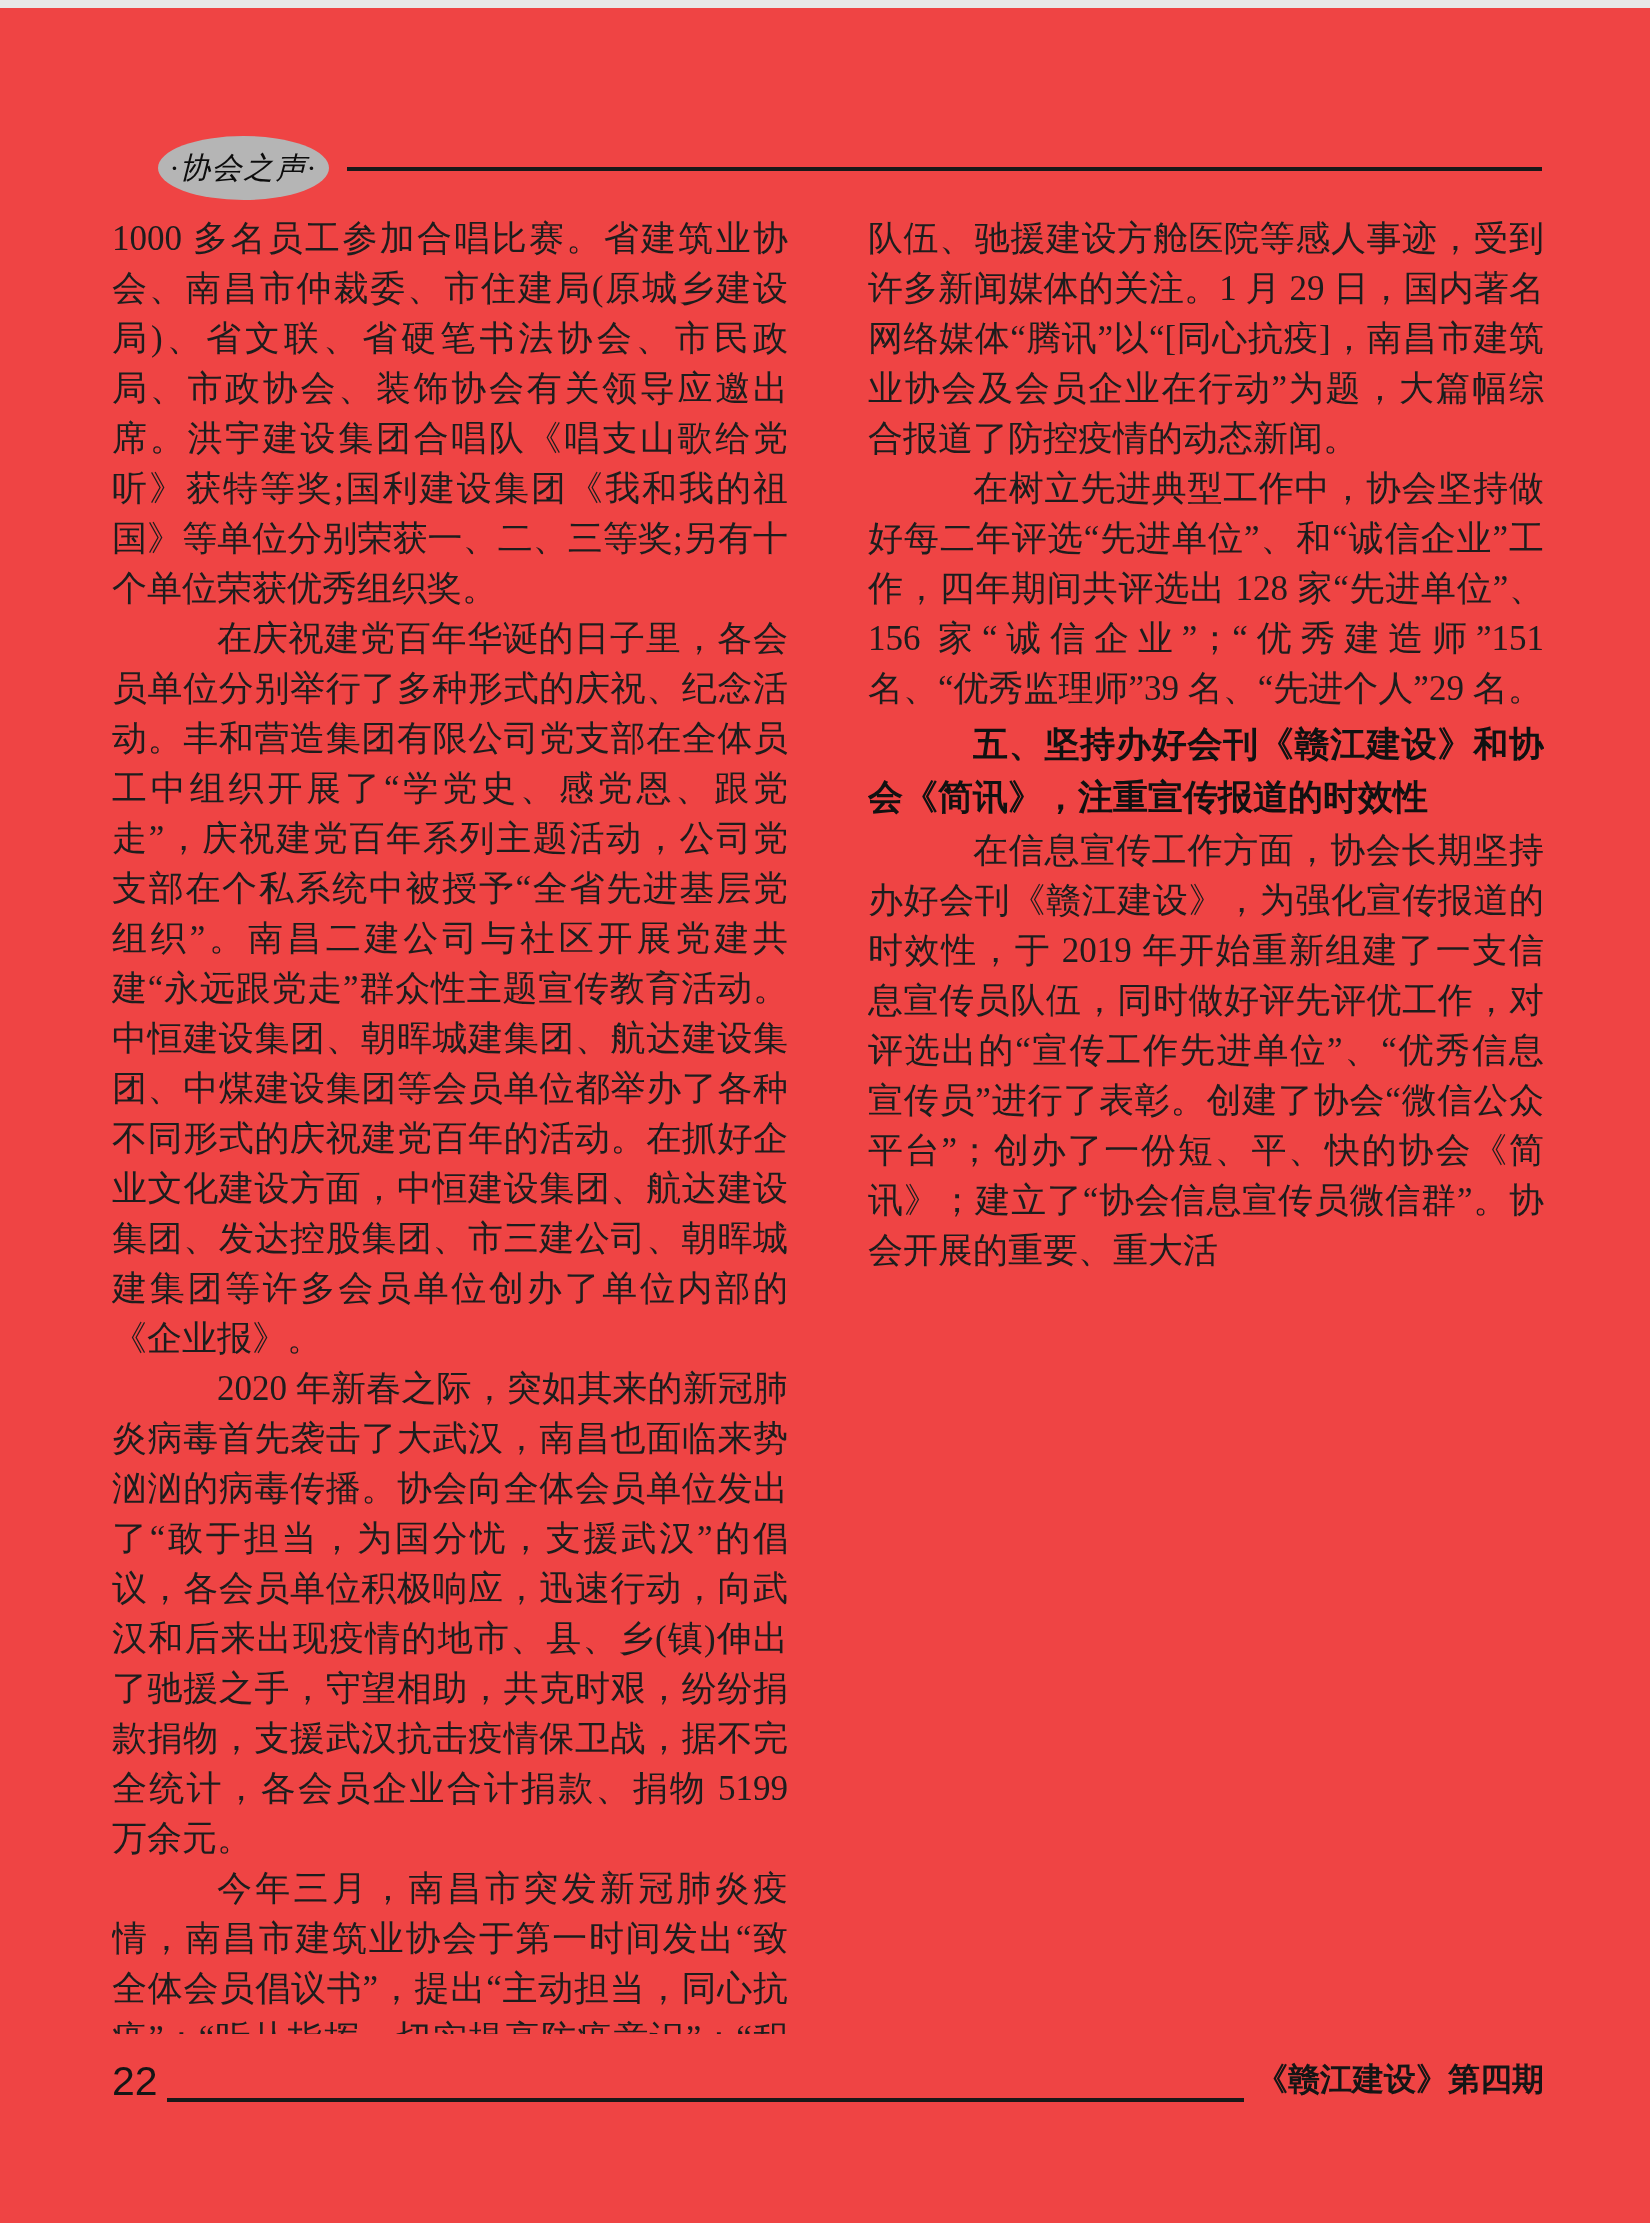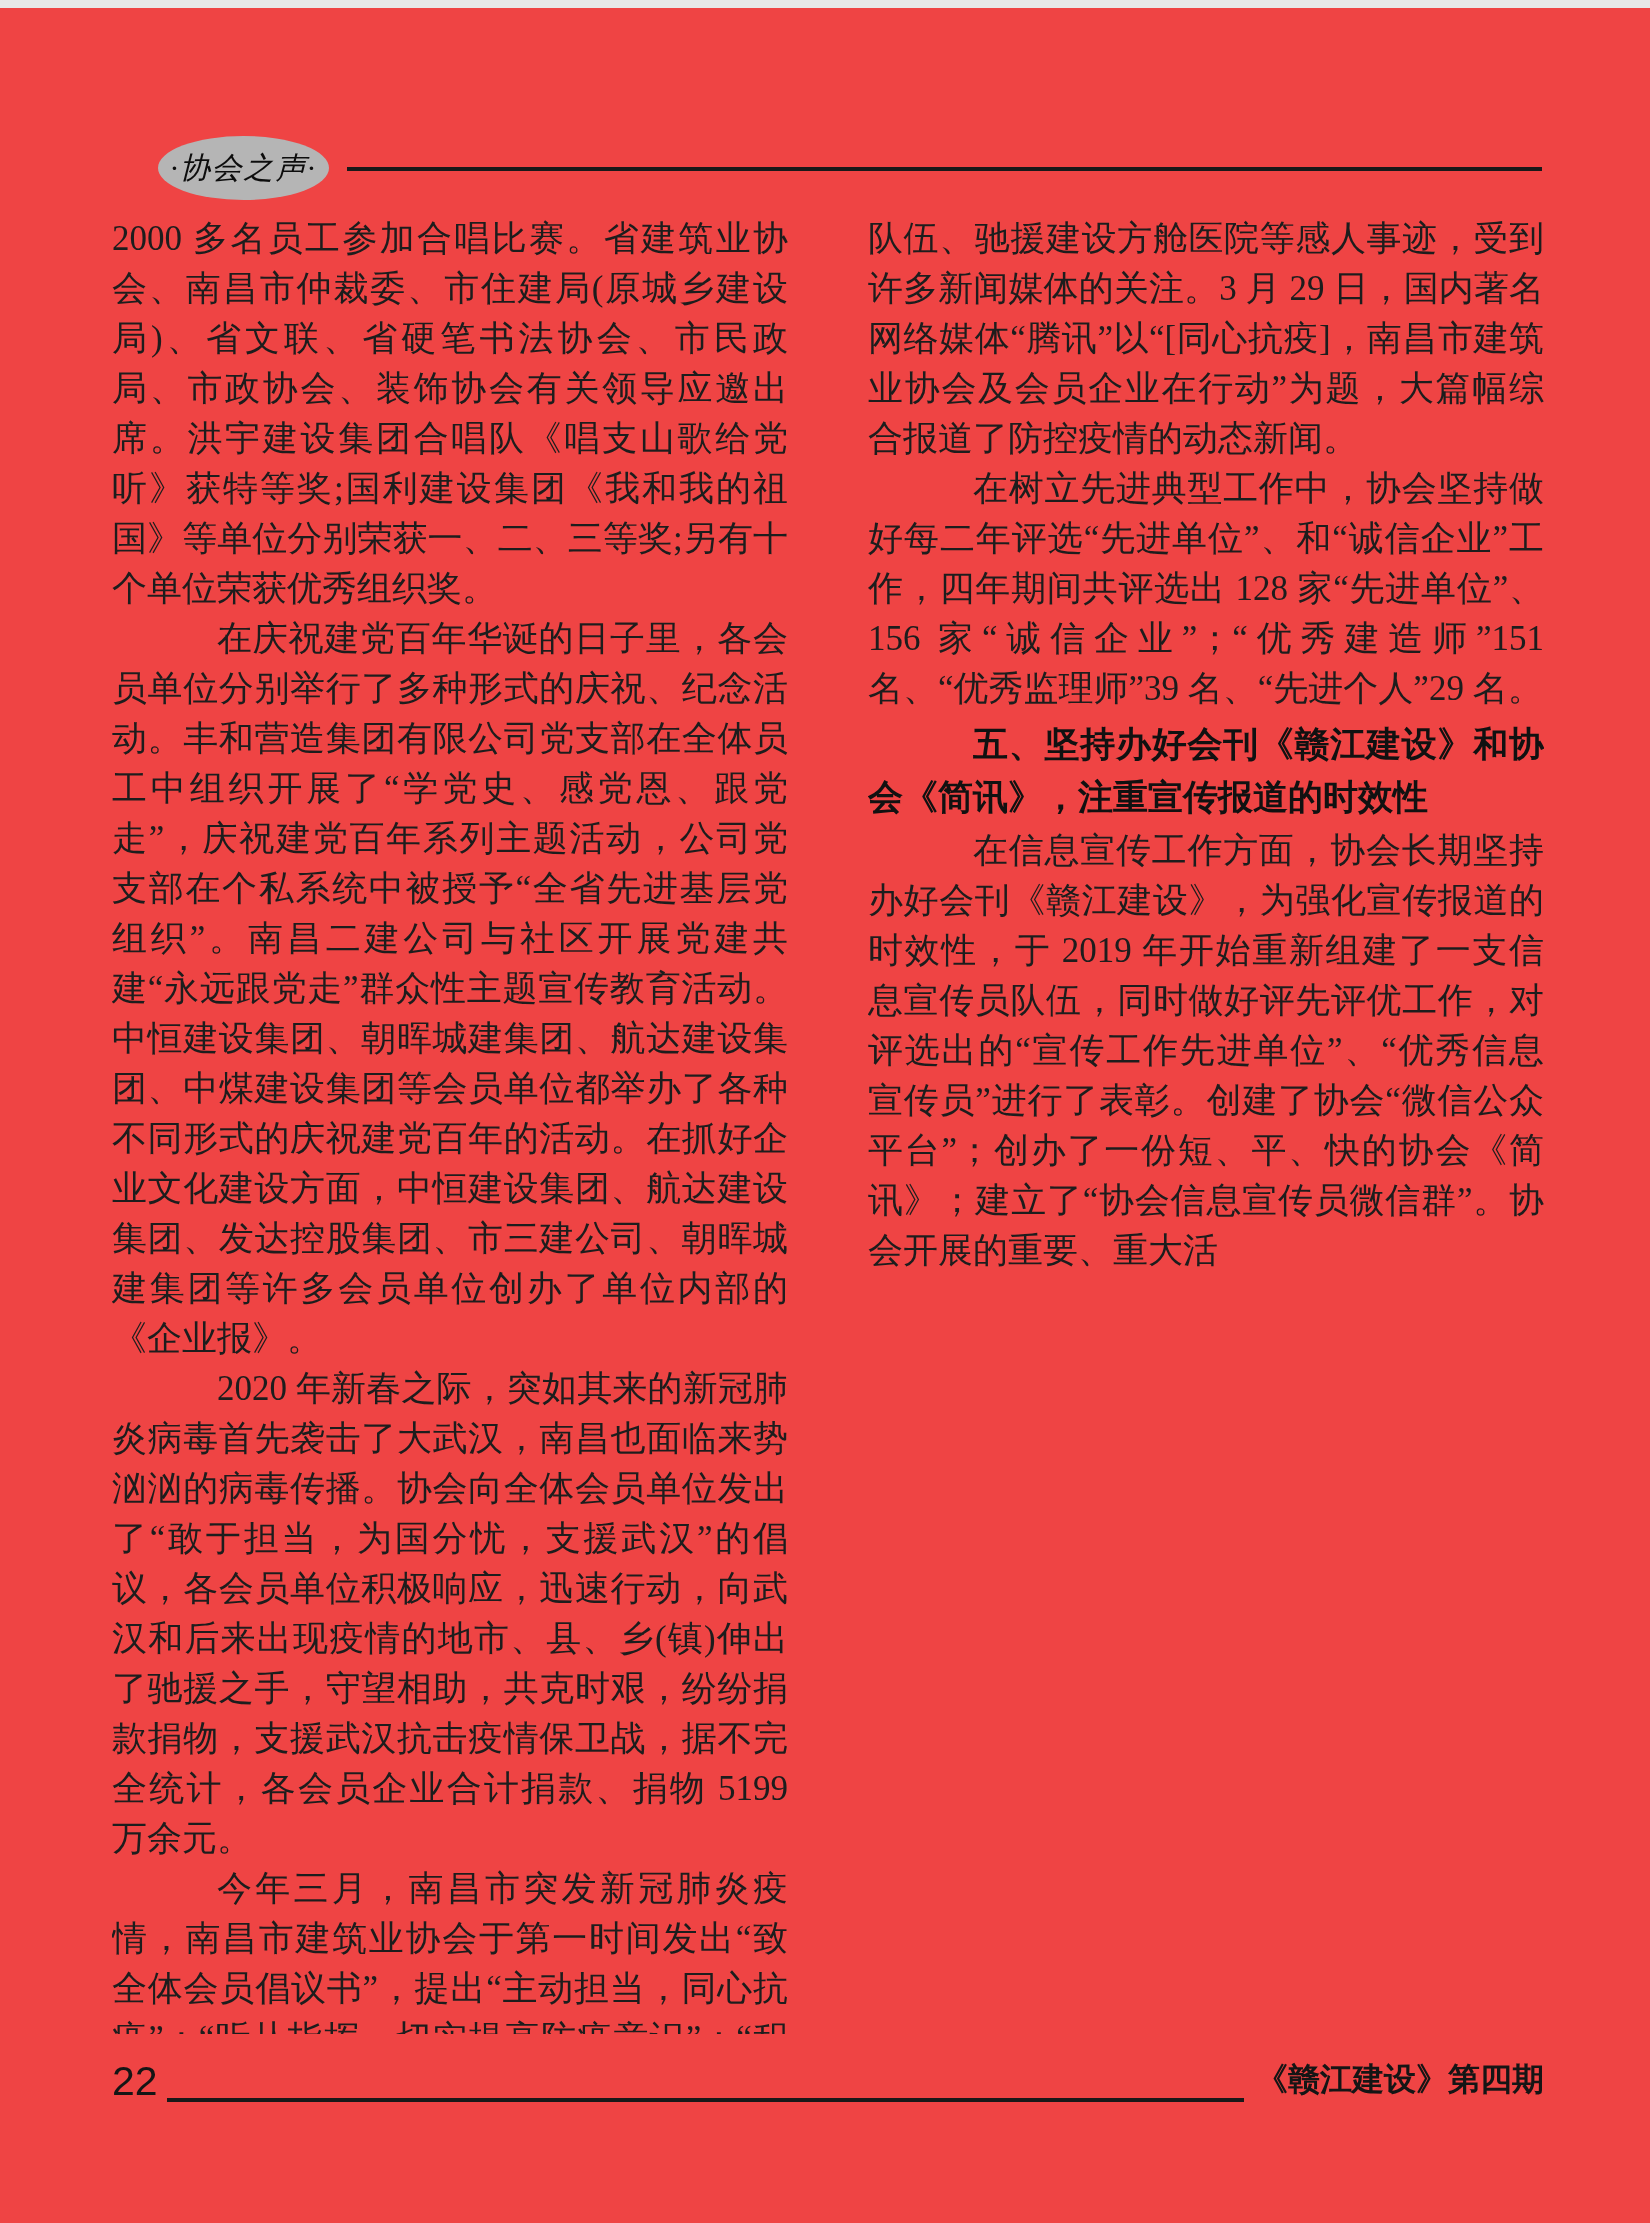--- a/index.html
+++ b/index.html
@@ -107,28 +107,28 @@
 <div class="page">
 
   <div class="badge">
     <span class="badge-label">·协会之声·</span>
   </div>
   <div class="header-rule"></div>
 
   <div class="columns">
 
     <div class="col">
-      <p class="body">2000 多名员工参加合唱比赛。省建筑业协会、南昌市仲裁委、市住建局(原城乡建设局)、省文联、省硬笔书法协会、市民政局、市政协会、装饰协会有关领导应邀出席。洪宇建设集团合唱队《唱支山歌给党听》获特等奖;国利建设集团《我和我的祖国》等单位分别荣获一、二、三等奖;另有十个单位荣获优秀组织奖。</p>
+      <p class="body">1000 多名员工参加合唱比赛。省建筑业协会、南昌市仲裁委、市住建局(原城乡建设局)、省文联、省硬笔书法协会、市民政局、市政协会、装饰协会有关领导应邀出席。洪宇建设集团合唱队《唱支山歌给党听》获特等奖;国利建设集团《我和我的祖国》等单位分别荣获一、二、三等奖;另有十个单位荣获优秀组织奖。</p>
       <p class="body indent">在庆祝建党百年华诞的日子里，各会员单位分别举行了多种形式的庆祝、纪念活动。丰和营造集团有限公司党支部在全体员工中组织开展了“学党史、感党恩、跟党走”，庆祝建党百年系列主题活动，公司党支部在个私系统中被授予“全省先进基层党组织”。南昌二建公司与社区开展党建共建“永远跟党走”群众性主题宣传教育活动。中恒建设集团、朝晖城建集团、航达建设集团、中煤建设集团等会员单位都举办了各种不同形式的庆祝建党百年的活动。在抓好企业文化建设方面，中恒建设集团、航达建设集团、发达控股集团、市三建公司、朝晖城建集团等许多会员单位创办了单位内部的《企业报》。</p>
       <p class="body indent">2020 年新春之际，突如其来的新冠肺炎病毒首先袭击了大武汉，南昌也面临来势汹汹的病毒传播。协会向全体会员单位发出了“敢于担当，为国分忧，支援武汉”的倡议，各会员单位积极响应，迅速行动，向武汉和后来出现疫情的地市、县、乡(镇)伸出了驰援之手，守望相助，共克时艰，纷纷捐款捐物，支援武汉抗击疫情保卫战，据不完全统计，各会员企业合计捐款、捐物 5199 万余元。</p>
       <p class="body indent">今年三月，南昌市突发新冠肺炎疫情，南昌市建筑业协会于第一时间发出“致全体会员倡议书”，提出“主动担当，同心抗疫”；“听从指挥，切实提高防疫意识”；“积极参与，志愿服务”等多项倡议，广大会员单位积极响应，迅速行动，踊跃向抗疫一线捐款、捐物，众多建筑企业员工不辞辛劳风险加入社会志愿者队伍，弘扬“一方有难，八方支援”的大爱精神。在此期间，协会秘书处连续编发了 11 期防控疫情《快讯》，快捷报道了各会员单位捐款、捐物、组织志愿者</p>
     </div>
 
     <div class="col">
-      <p class="body">队伍、驰援建设方舱医院等感人事迹，受到许多新闻媒体的关注。3 月 29 日，国内著名网络媒体“腾讯”以“[同心抗疫]，南昌市建筑业协会及会员企业在行动”为题，大篇幅综合报道了防控疫情的动态新闻。</p>
+      <p class="body">队伍、驰援建设方舱医院等感人事迹，受到许多新闻媒体的关注。1 月 29 日，国内著名网络媒体“腾讯”以“[同心抗疫]，南昌市建筑业协会及会员企业在行动”为题，大篇幅综合报道了防控疫情的动态新闻。</p>
       <p class="body indent">在树立先进典型工作中，协会坚持做好每二年评选“先进单位”、和“诚信企业”工作，四年期间共评选出 128 家“先进单位”、156 家“诚信企业”；“优秀建造师”151 名、“优秀监理师”39 名、“先进个人”29 名。</p>
       <p class="heading">五、坚持办好会刊《赣江建设》和协会《简讯》，注重宣传报道的时效性</p>
       <p class="body indent">在信息宣传工作方面，协会长期坚持办好会刊《赣江建设》，为强化宣传报道的时效性，于 2019 年开始重新组建了一支信息宣传员队伍，同时做好评先评优工作，对评选出的“宣传工作先进单位”、“优秀信息宣传员”进行了表彰。创建了协会“微信公众平台”；创办了一份短、平、快的协会《简讯》；建立了“协会信息宣传员微信群”。协会开展的重要、重大活</p>
     </div>
 
   </div>
 
   <div class="footer">
     <span class="page-number">22</span>
     <span class="footer-rule"></span>

